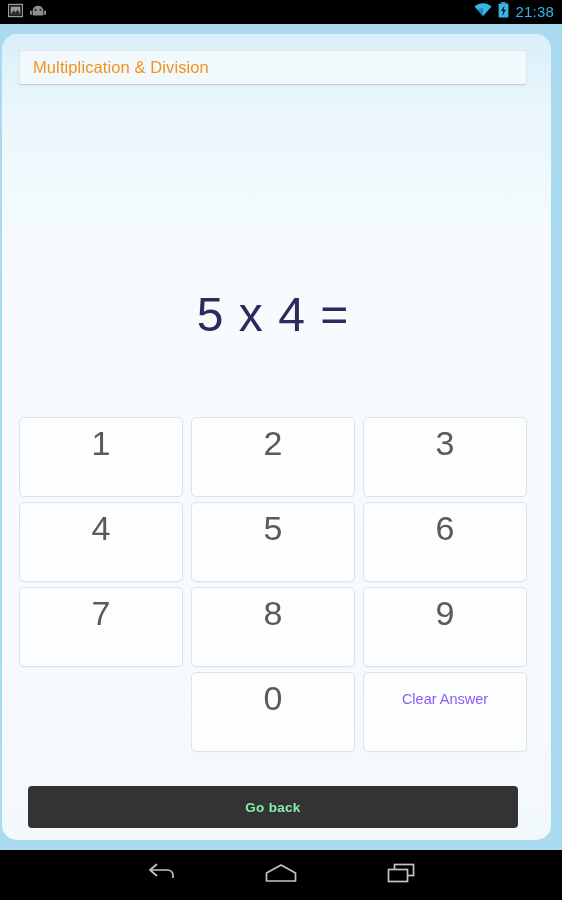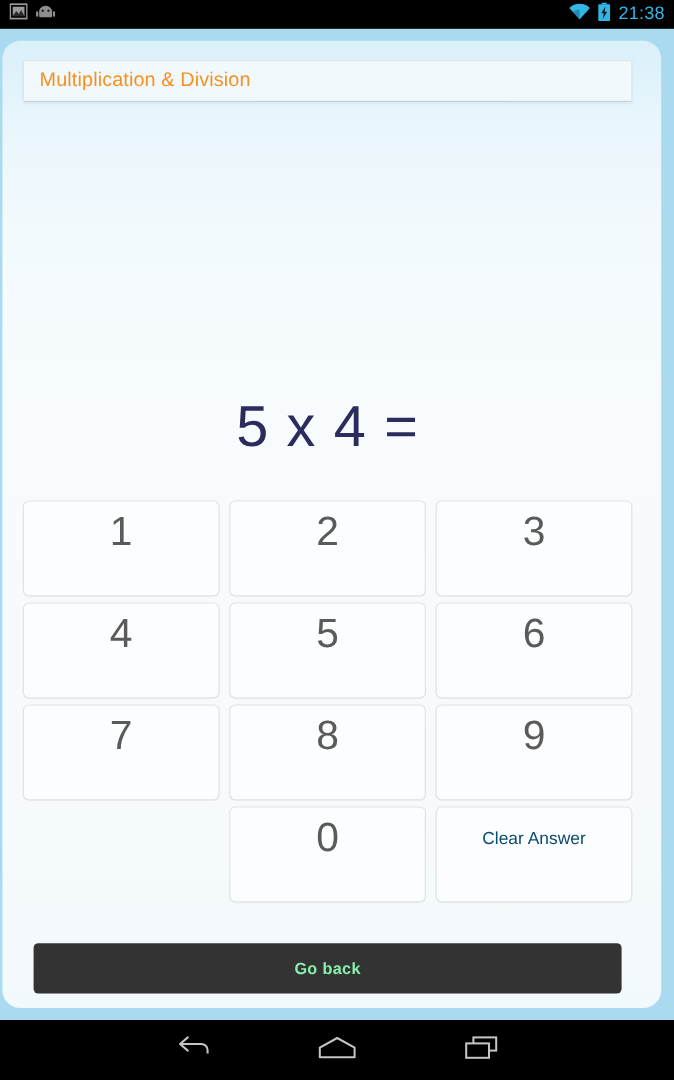--- a/index.html
+++ b/index.html
@@ -99,21 +99,21 @@
     letter-spacing: 0.1px;
   }
 
   
   .question-wrap {
     position: absolute;
     left: 0; top: 210px;
     width: 542px;
     height: 140px;
     display: flex;
-    align-items: flex-end;
+    align-items: center;
     justify-content: center;
   }
   .question-text {
     color: #2b2b5e;
     font-size: 48px;
     font-weight: 400;
     letter-spacing: 1px;
   }
 
   
@@ -139,21 +139,21 @@
     box-shadow: 0 1px 0 rgba(0,0,0,0.02);
   }
   .key-digit {
     color: #5a5a5a;
     font-size: 34px;
     font-weight: 300;
     line-height: 1;
   }
   .key-clear .key-digit {
     font-size: 14.5px;
-    color: #0c4a6e;
+    color: #8b5cf6;
     font-weight: 400;
     padding-top: 11px;
   }
   .key-spacer {
     background: transparent;
     border: none;
     box-shadow: none;
     cursor: default;
   }
 

